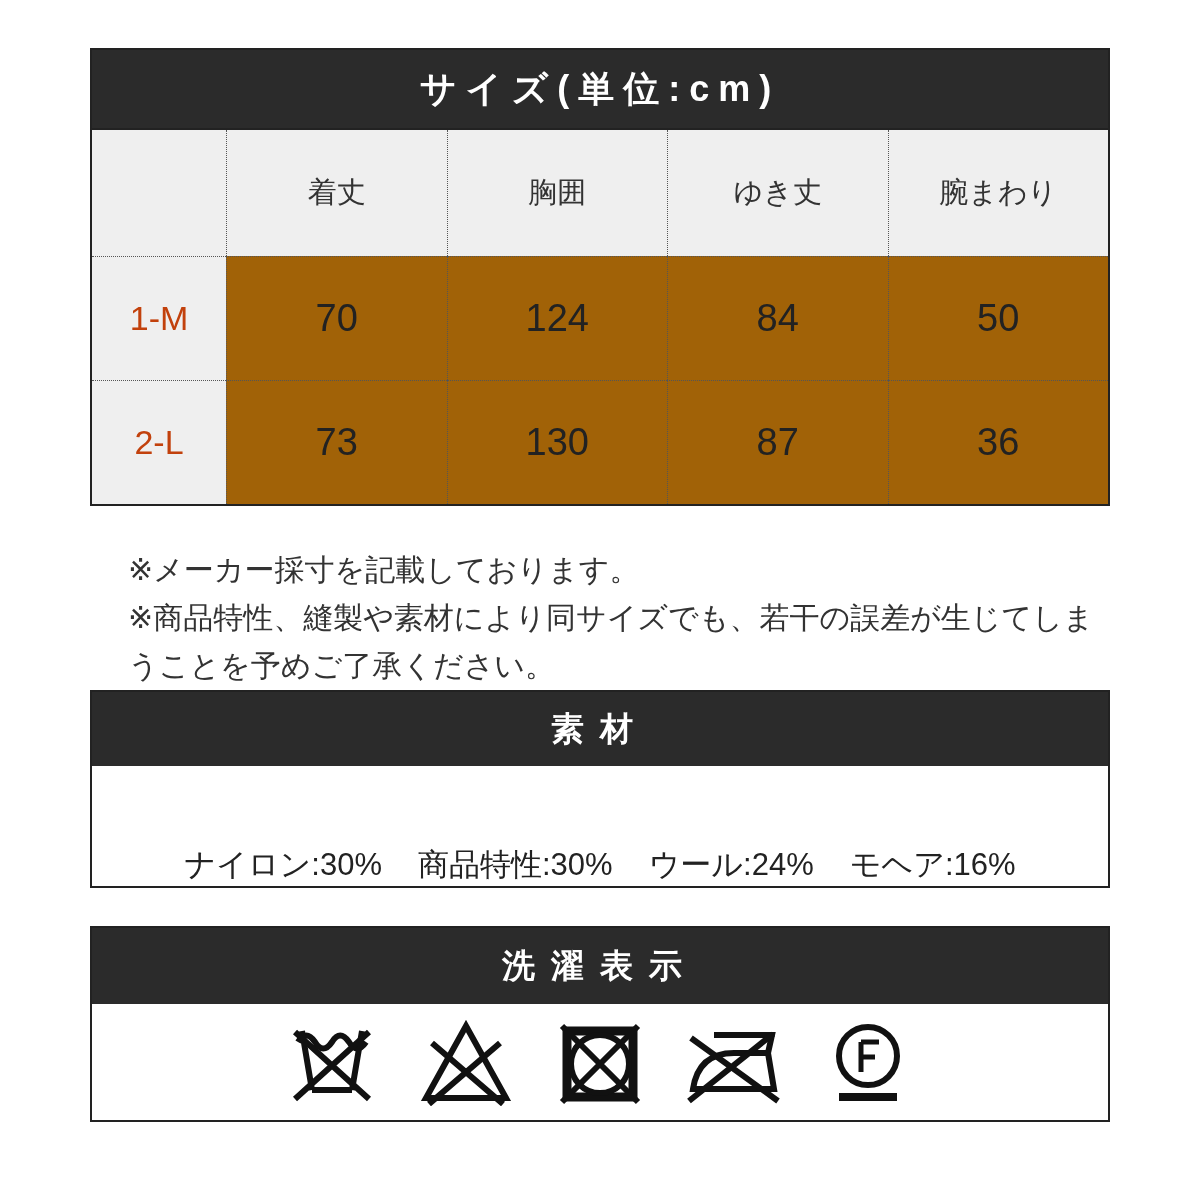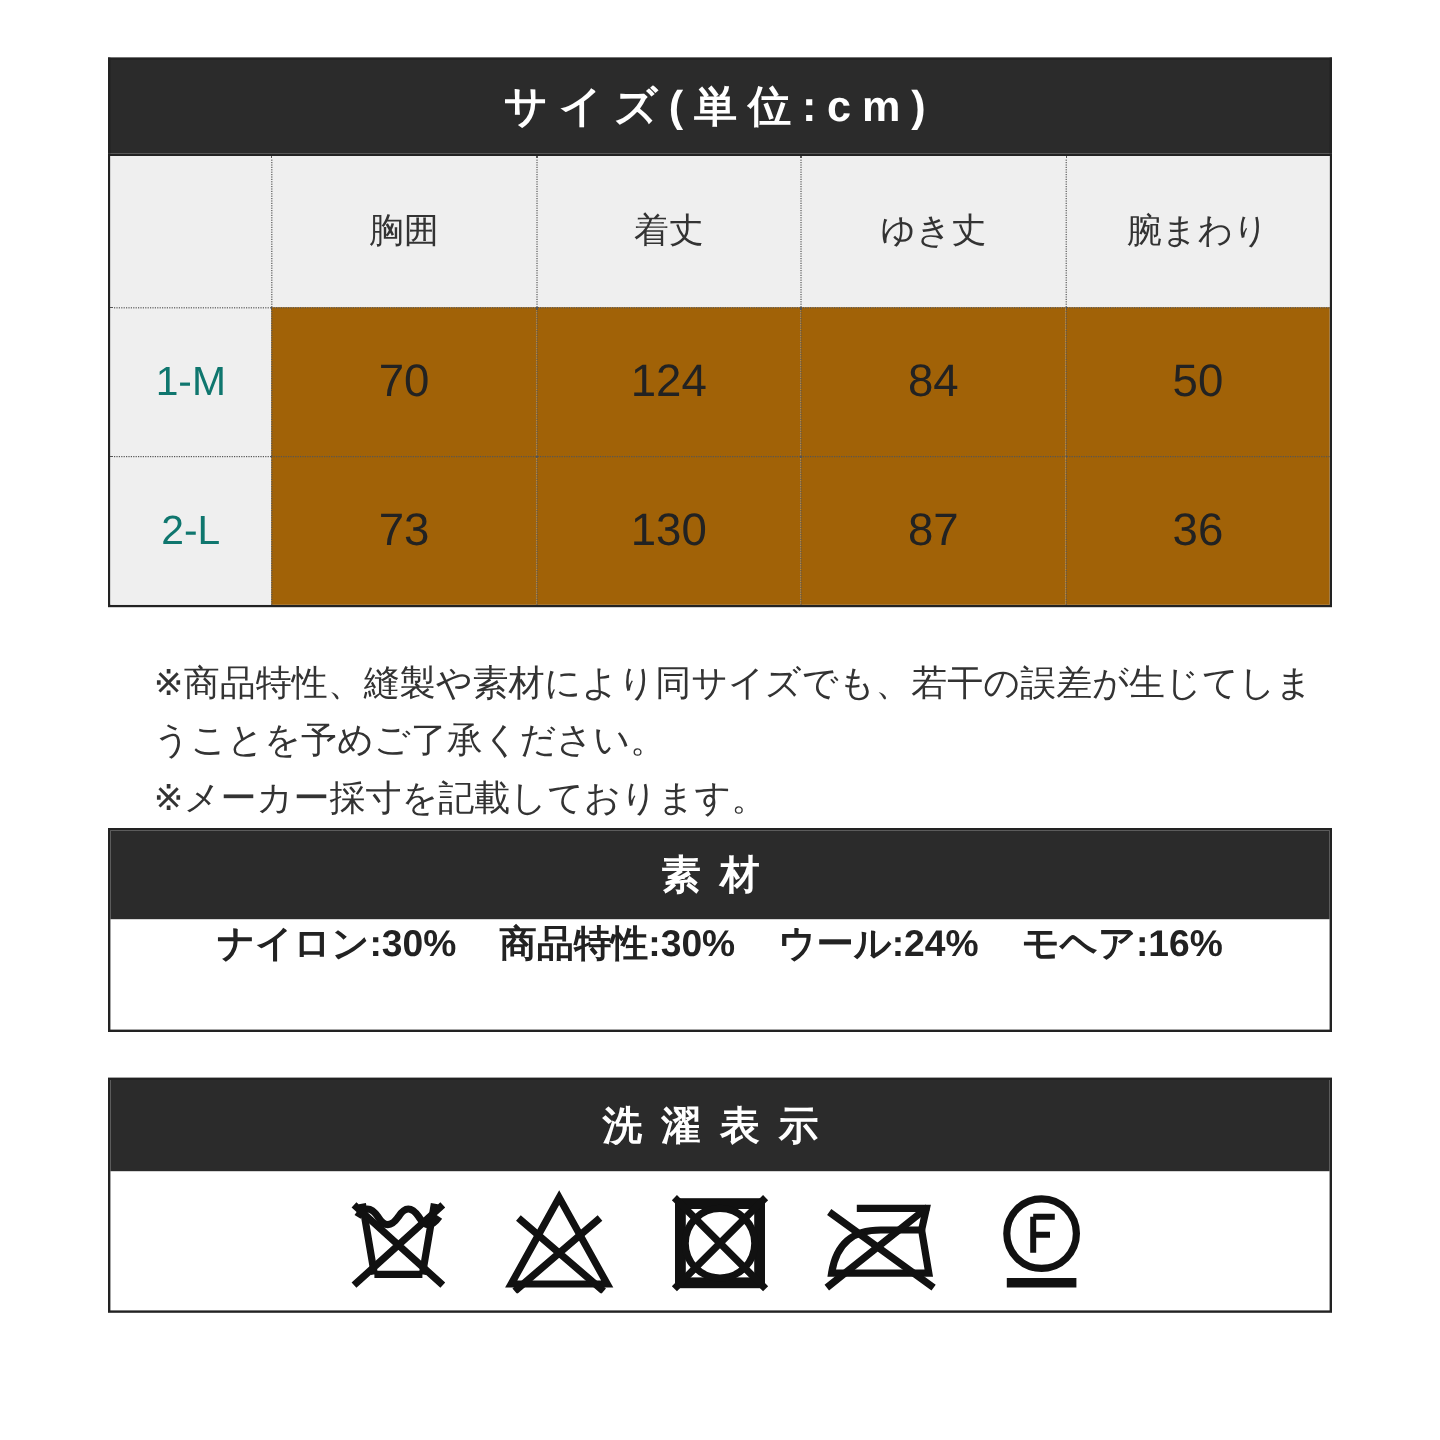--- a/index.html
+++ b/index.html
@@ -37,21 +37,21 @@
     border: 2px solid #222222;
   }
   .cell {
     display: flex; align-items: center; justify-content: center;
     background: #a16207;
   }
   .cell.shaded { background: #efefef; }
   .cell.bl { border-left: 1px dotted #555555; }
   .cell.bt { border-top: 1px dotted #555555; }
   .col-header { font-size: 29px; color: #333333; font-weight: normal; }
-  .row-label  { font-size: 34px; color: #0f766e; }
+  .row-label  { font-size: 34px; color: #c2410c; }
   .val        { font-size: 38px; color: #222222; }
 
   
   .notes {
     margin-top: 40px;
     padding-left: 38px;
     padding-right: 4px;
     font-size: 30px;
     line-height: 48px;
     color: #333333;
@@ -61,26 +61,25 @@
   .box { border: 2px solid #222222; }
   .box-materials { }
   .box-laundry   { margin-top: 38px; }
   .box-header {
     height: 74px;
     font-size: 33px;
     letter-spacing: 16px;
   }
   .box-header.laundry { height: 76px; }
   .materials-body {
-    height: 92px;
-    display: flex; align-items: flex-start; justify-content: center;
+    height: 120px;
+    display: flex; align-items: flex-end; justify-content: center;
     gap: 36px;
     font-size: 31px;
     color: #222222;
-    font-weight: bold;
   }
   .laundry-body {
     height: 116px;
     display: flex; align-items: center; justify-content: center;
     gap: 32px;
   }
   .care-icon { display: block; }
   .care-icon path, .care-icon line, .care-icon rect, .care-icon circle, .care-icon polyline {
     stroke: #111111; fill: none;
   }
@@ -88,41 +87,41 @@
 </head>
 <body>
 
 <div class="content">
 
   <div class="section-header size-title">サイズ(単位:cm)</div>
 
   <div class="size-table">
 
     <div class="cell shaded"></div>
+    <div class="cell shaded col-header bl">着丈</div>
     <div class="cell shaded col-header bl">胸囲</div>
-    <div class="cell shaded col-header bl">着丈</div>
     <div class="cell shaded col-header bl">ゆき丈</div>
     <div class="cell shaded col-header bl">腕まわり</div>
 
     <div class="cell shaded row-label bt">1-M</div>
     <div class="cell val bl bt">70</div>
     <div class="cell val bl bt">124</div>
     <div class="cell val bl bt">84</div>
     <div class="cell val bl bt">50</div>
 
     <div class="cell shaded row-label bt">2-L</div>
     <div class="cell val bl bt">73</div>
     <div class="cell val bl bt">130</div>
     <div class="cell val bl bt">87</div>
     <div class="cell val bl bt">36</div>
   </div>
 
   <div class="notes">
+    <div>※メーカー採寸を記載しております。</div>
     <div>※商品特性、縫製や素材により同サイズでも、若干の誤差が生じてしまうことを予めご了承ください。</div>
-    <div>※メーカー採寸を記載しております。</div>
   </div>
 
   <div class="box box-materials">
     <div class="section-header box-header">素材</div>
     <div class="materials-body">
       <span>ナイロン:30%</span>
       <span>商品特性:30%</span>
       <span>ウール:24%</span>
       <span>モヘア:16%</span>
     </div>

